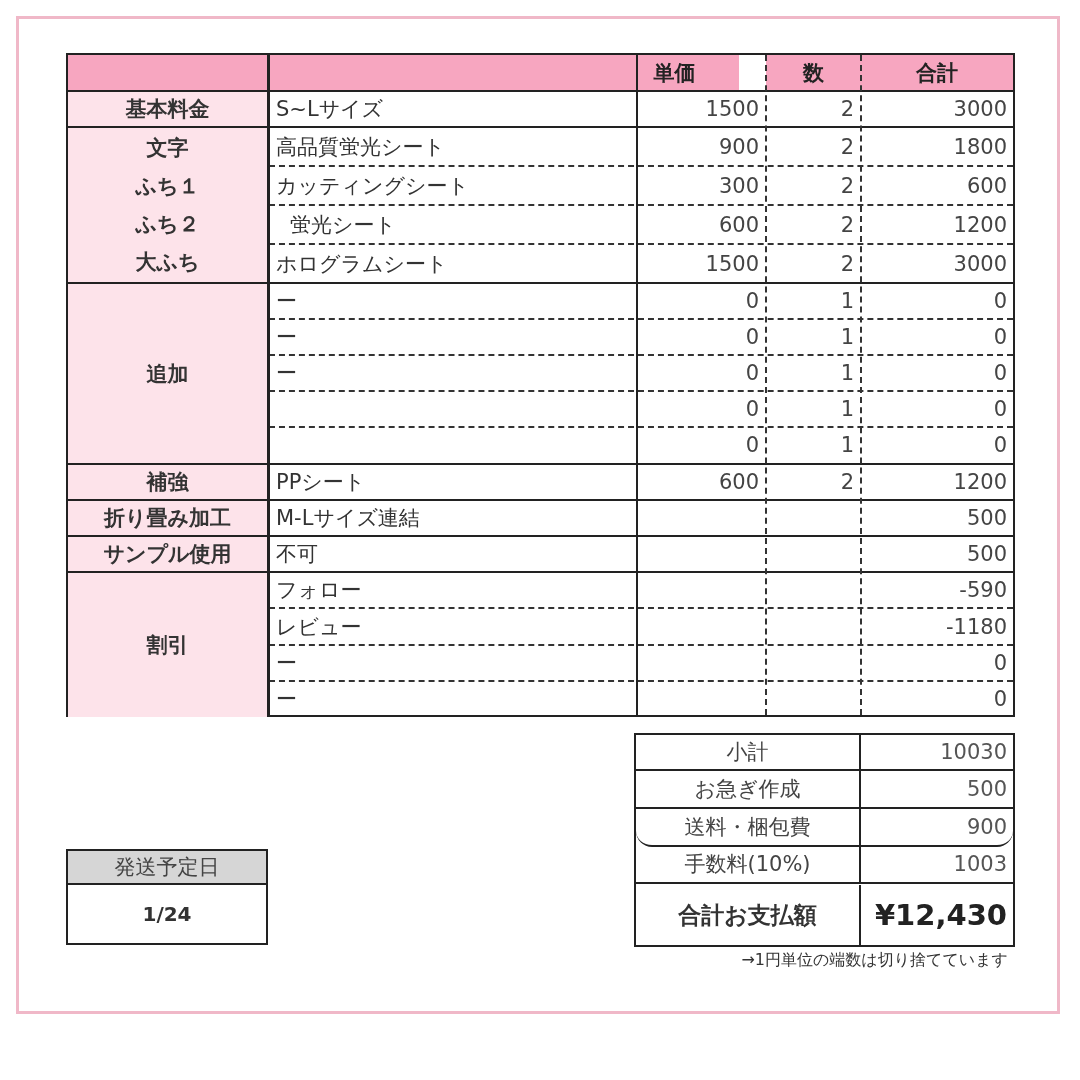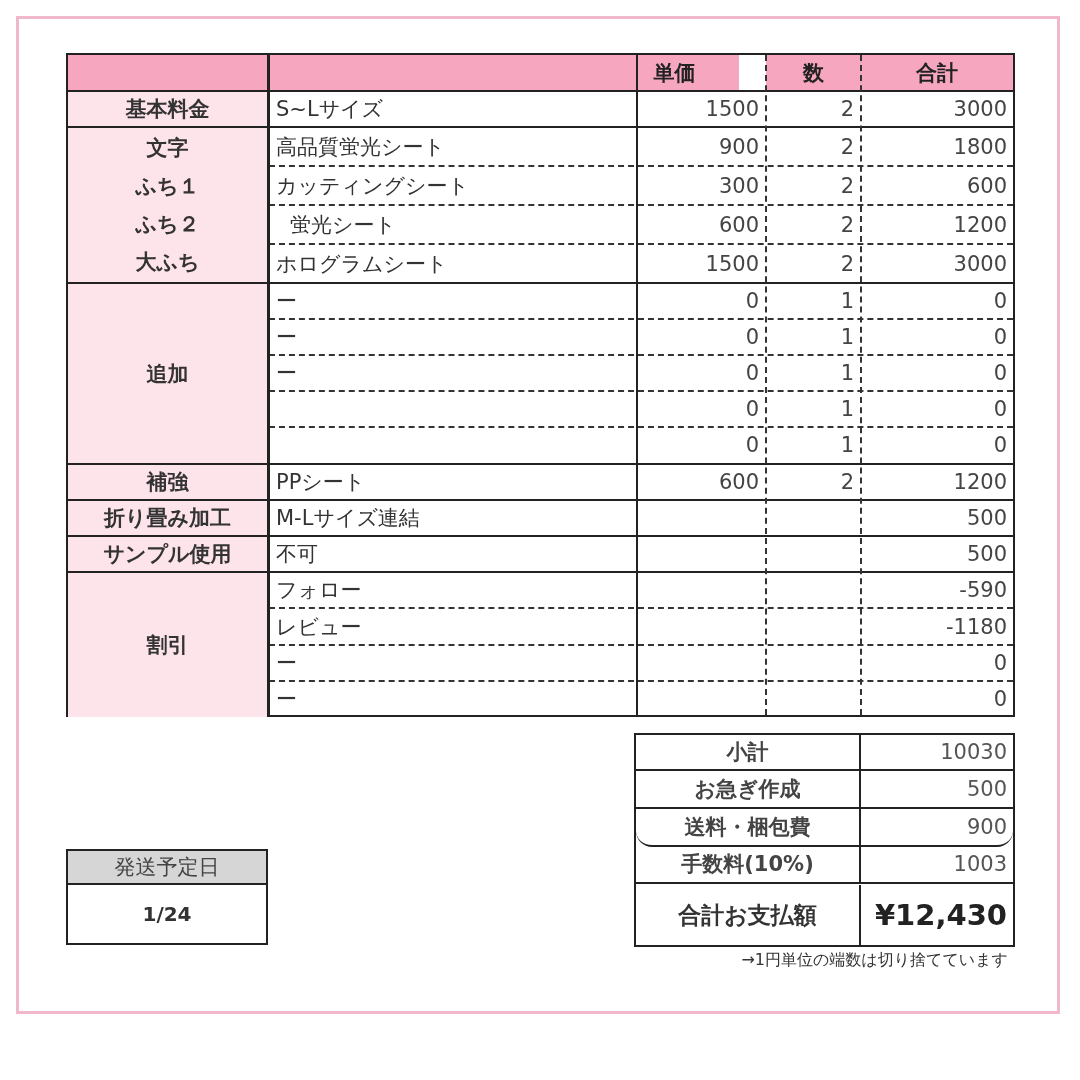--- a/index.html
+++ b/index.html
@@ -21,21 +21,21 @@
   .dash { border-top:2px dashed #333; }
   .vline { position:absolute; top:0; width:0; }
   .vsolid { border-left:2px solid #222; }
   .vdash { border-left:2px dashed #333; }
 
   .summary { position:absolute; left:634px; top:733px; width:381px; height:214px;
              border:2px solid #222; box-sizing:border-box; }
   .srow { position:absolute; left:0; width:100%; box-sizing:border-box; }
   .slabel { position:absolute; left:0; width:225px; height:100%; display:flex;
             align-items:center; justify-content:center; font-size:21px; color:#444;
-            border-right:2px solid #222; box-sizing:border-box;font-weight:bold; }
+            border-right:2px solid #222; box-sizing:border-box; }
   .sval { position:absolute; left:225px; right:0; height:100%; display:flex;
           align-items:center; justify-content:flex-end; padding-right:6px;
           font-size:21px; color:#555; box-sizing:border-box; }
   .total .slabel { font-weight:bold; font-size:23px; color:#333; }
   .total .sval { font-weight:bold; font-size:29px; color:#222; }
   .note { position:absolute; left:634px; top:950px; width:374px; text-align:right;
           font-size:16px; color:#333; }
 
   .ship { position:absolute; left:66px; top:849px; width:202px; height:96px;
           border:2px solid #222; box-sizing:border-box; }

